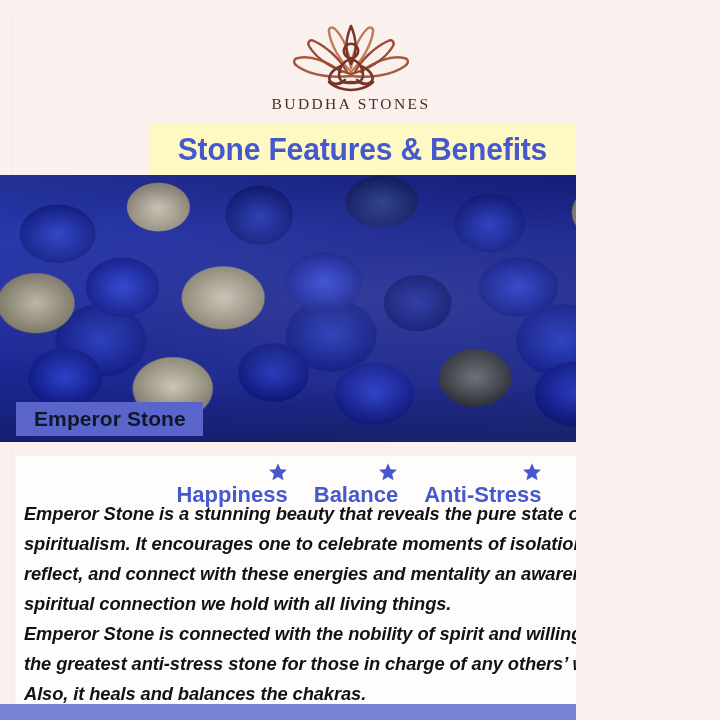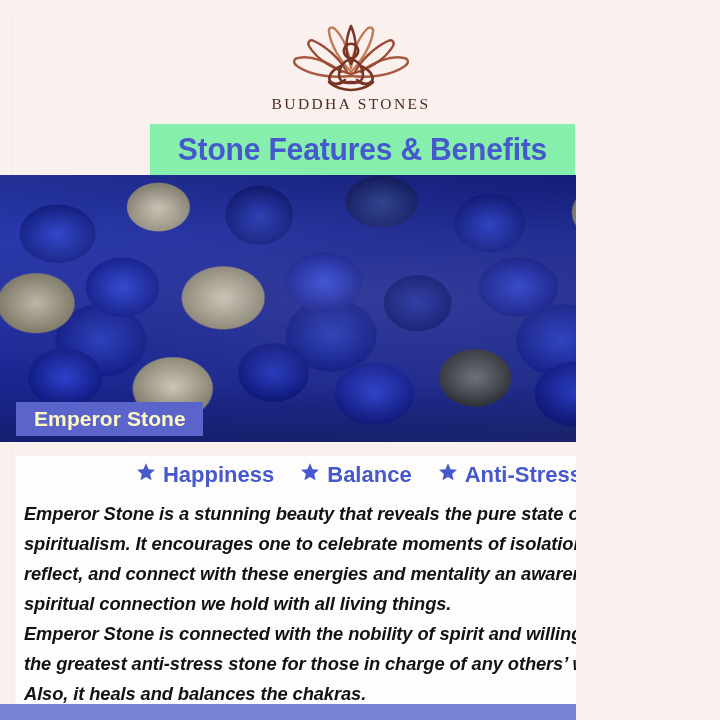--- a/index.html
+++ b/index.html
@@ -83,21 +83,21 @@
     letter-spacing: 2.4px;
     color: #4a2a22;
     font-weight: 400;
   }
 
   
   #title-box {
     position: absolute;
     left: 150px; top: 124px;
     width: 425px; height: 51px;
-    background: #86efac;
+    background: #fef9c3;
     display: flex;
     align-items: center;
     justify-content: center;
   }
   #page-title {
     font-family: "Liberation Sans Narrow", "Liberation Sans", sans-serif;
     font-size: 31px;
     font-weight: bold;
     color: #4559cd;
     letter-spacing: -0.2px;
@@ -185,21 +185,21 @@
   #stone-badge {
     position: absolute;
     left: 16px; top: 402px;
     height: 34px;
     padding: 0 17px 0 18px;
     background: #5a64cb;
     display: flex;
     align-items: center;
   }
   #stone-badge-label {
-    color: #fef9c3;
+    color: #0f172a;
     font-family: "Liberation Sans Narrow", "Liberation Sans", sans-serif;
     font-size: 21px;
     font-weight: bold;
     letter-spacing: 0.1px;
     white-space: nowrap;
   }
 
   
   #content {
     position: absolute;
@@ -218,22 +218,22 @@
     position: absolute;
     left: 0; top: 20px;
     width: 686px;
     display: flex;
     justify-content: center;
     align-items: center;
     gap: 26px;
   }
   .benefit {
     display: flex;
-    align-items: flex-start;
-    gap: 7px;
+    align-items: flex-end;
+    flex-direction: column;
   }
   .star-icon {
     width: 20px;
     height: 20px;
     display: block;
     flex: 0 0 auto;
   }
   .benefit-label {
     font-family: "Liberation Sans Narrow", "Liberation Sans", sans-serif;
     font-size: 22px;

